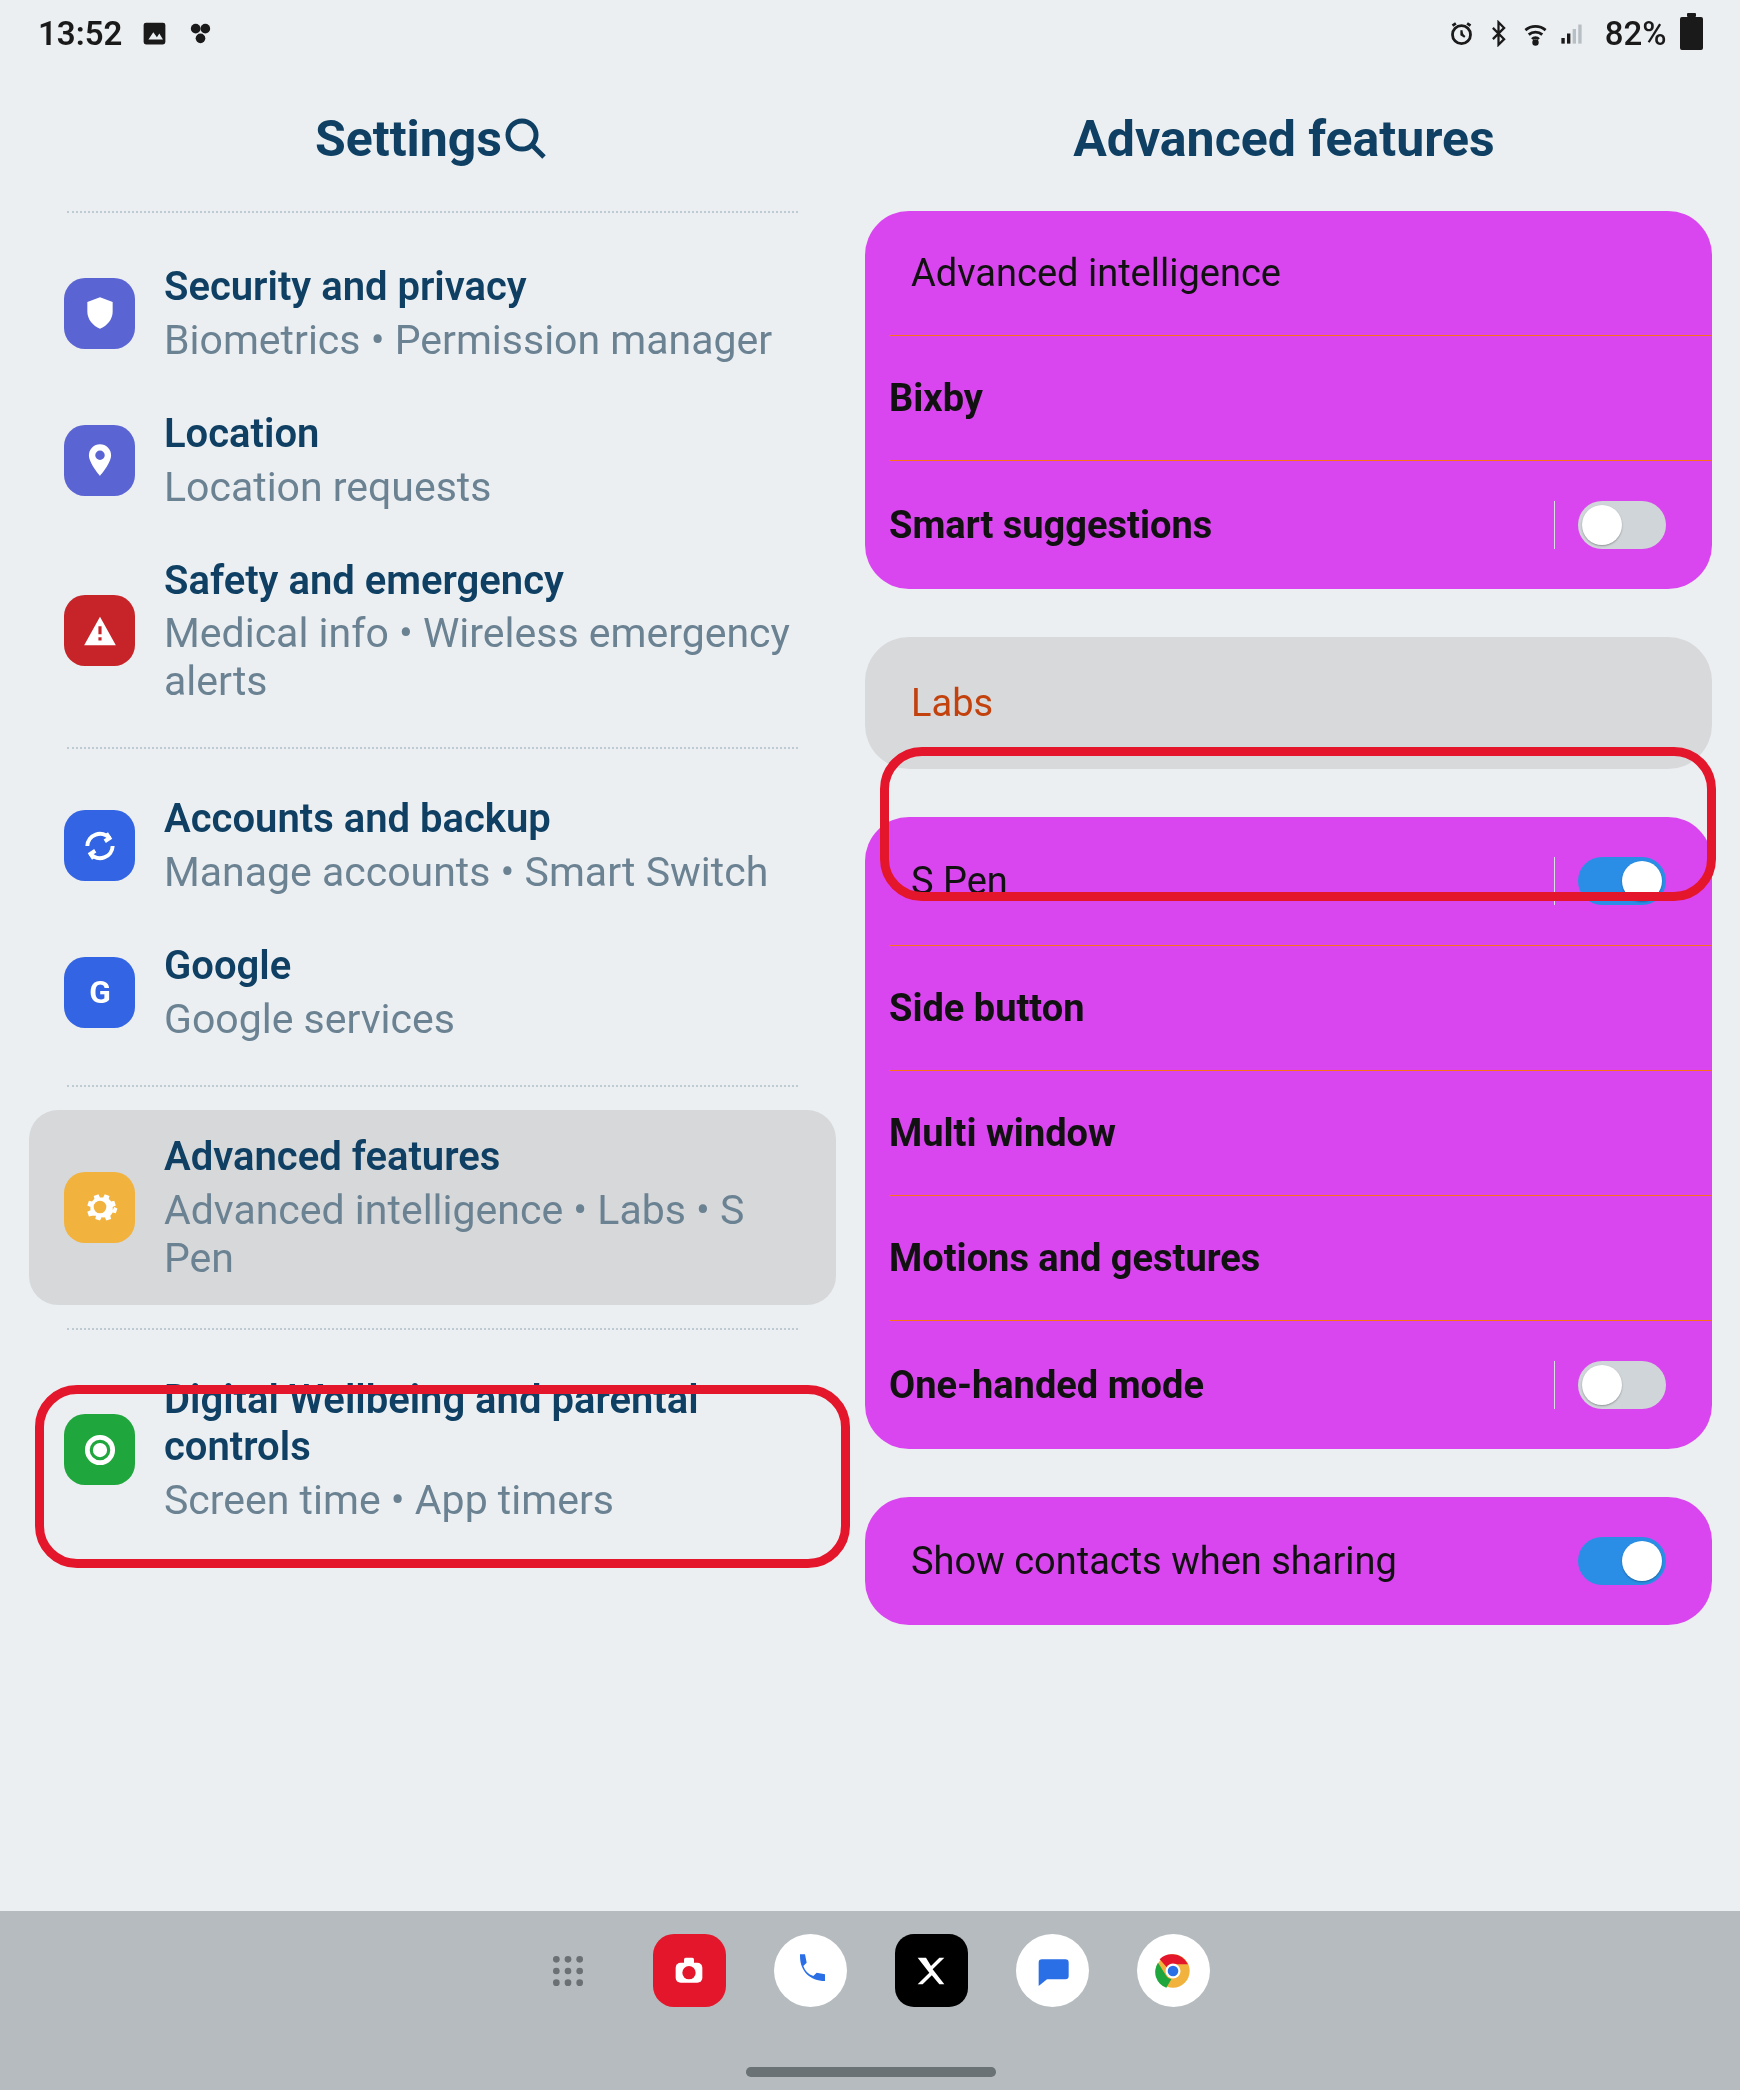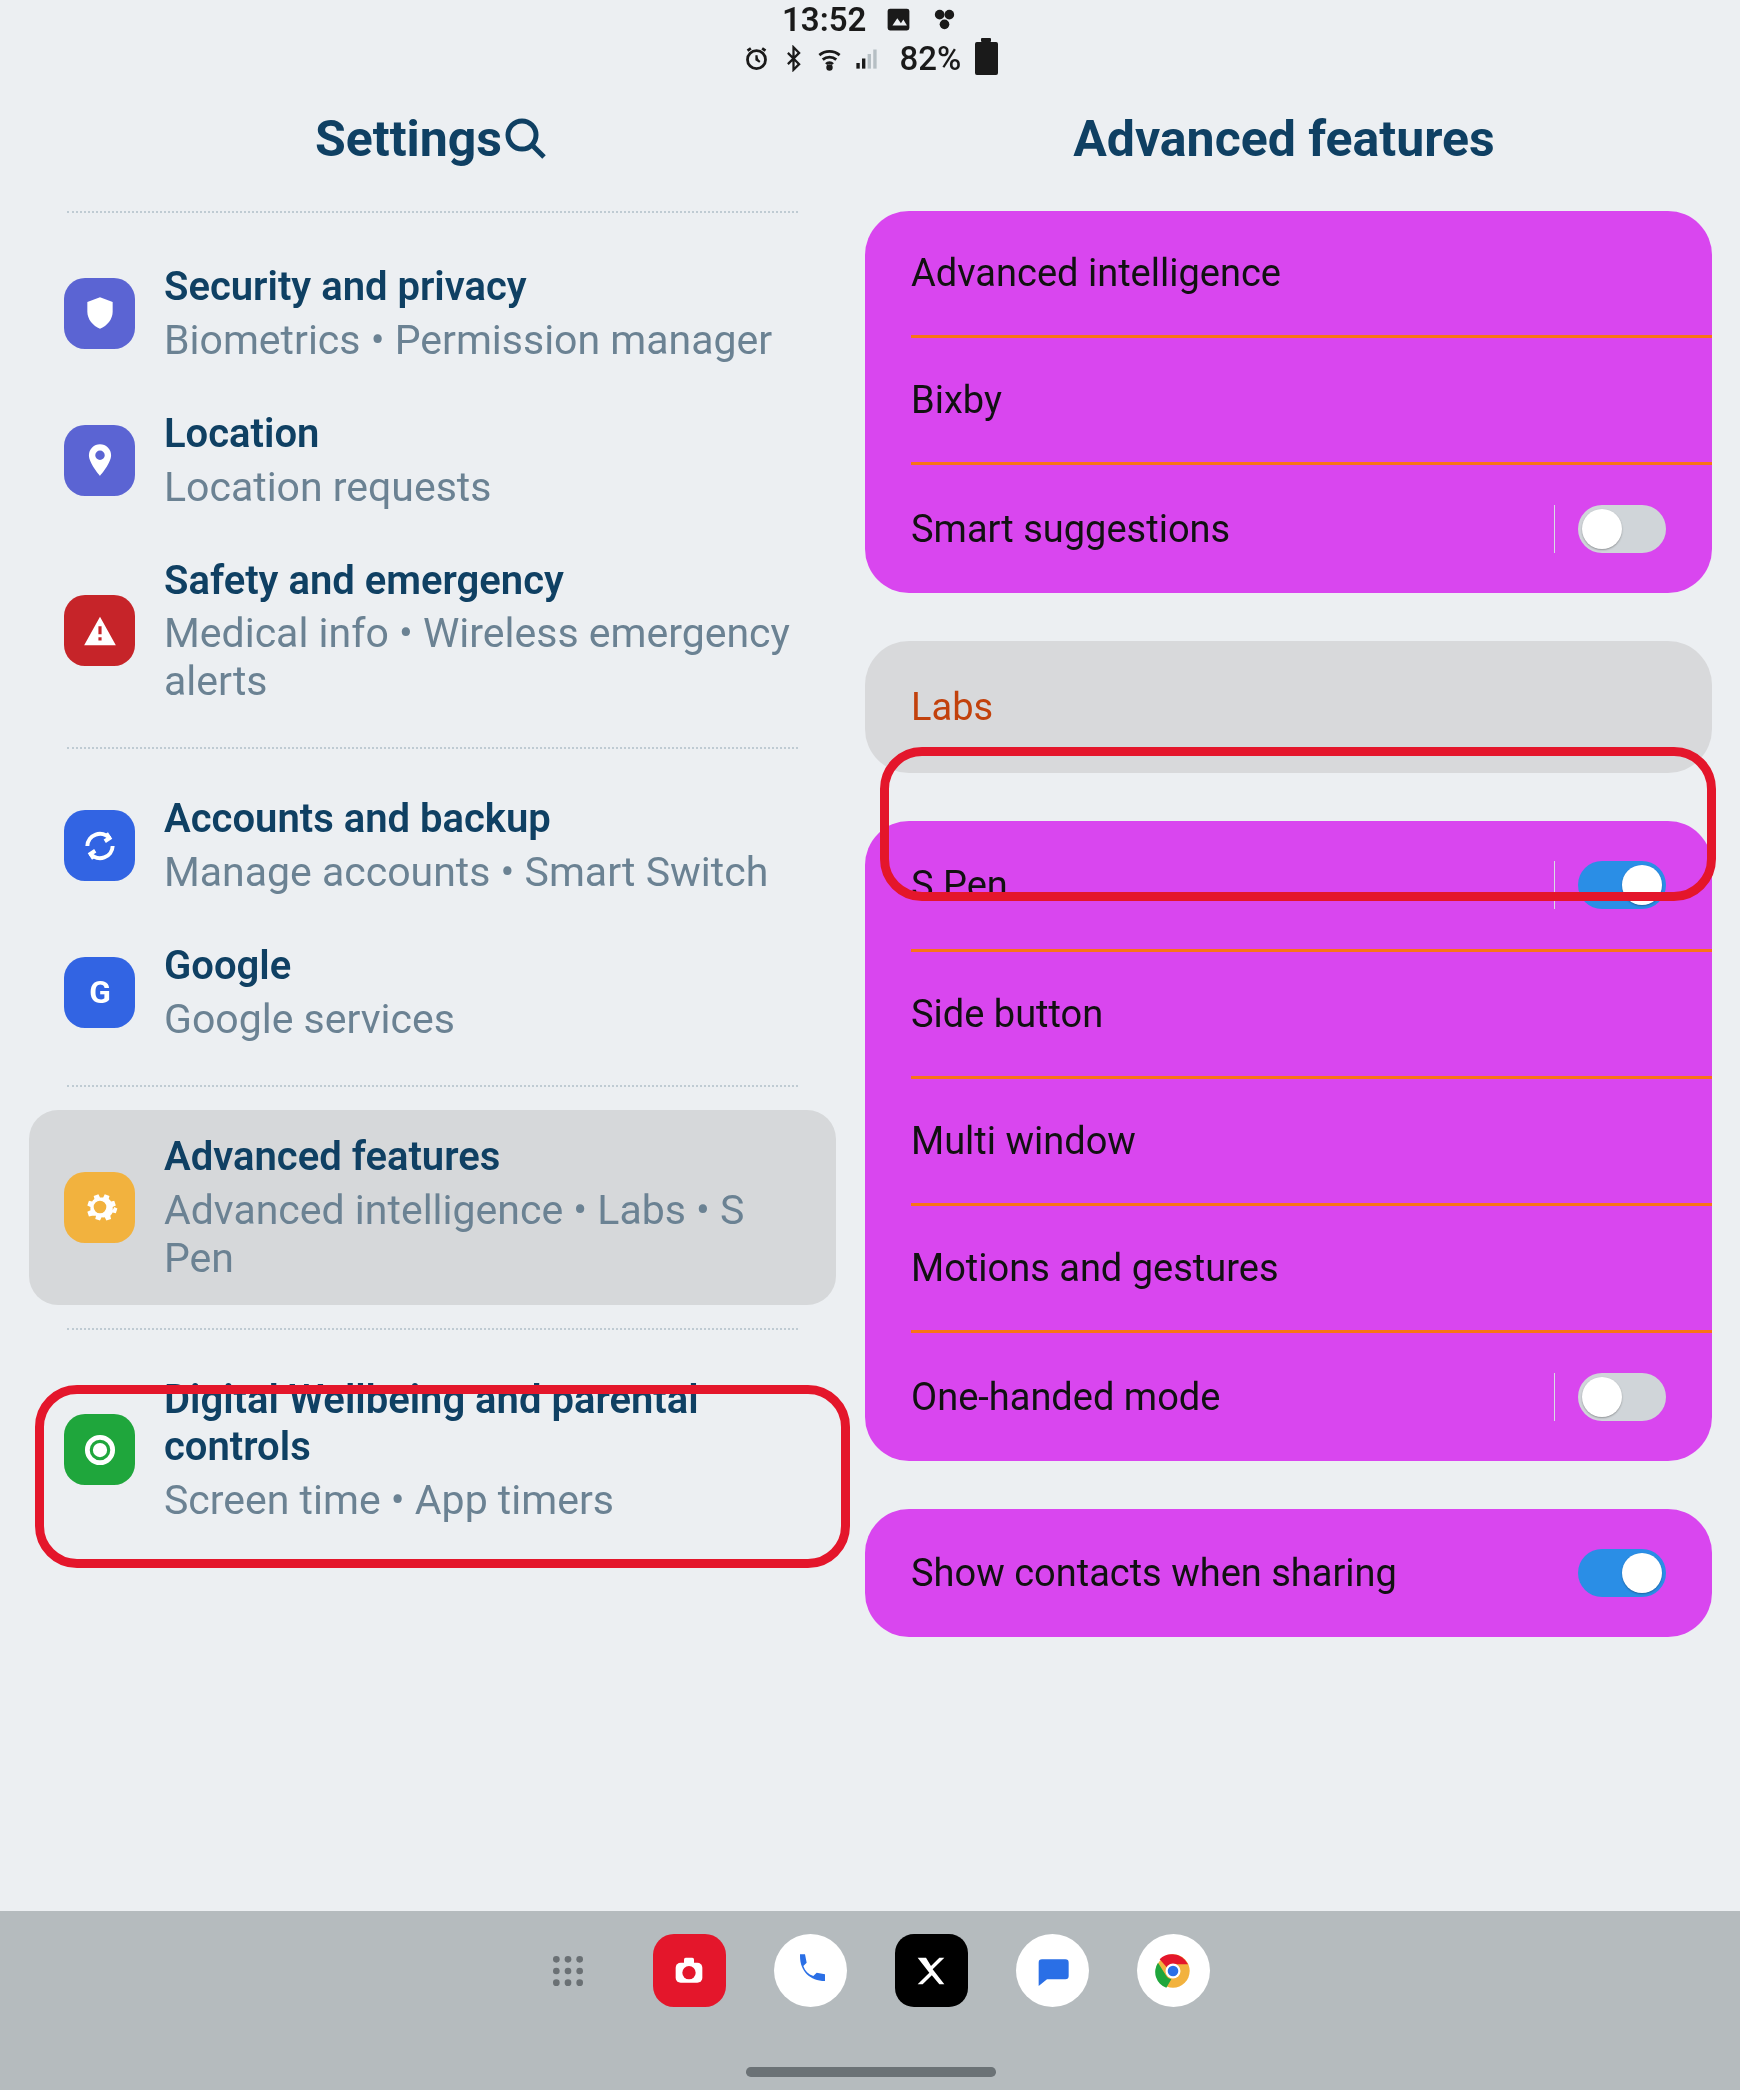--- a/index.html
+++ b/index.html
@@ -14,21 +14,20 @@
   
   .status-bar {
     height: 67px;
     display: flex;
     justify-content: space-between;
     align-items: center;
     padding: 0 38px 0 38px;
     font-size: 33px;
     font-weight: 600;
     color: #1a1a1a;
-    flex-direction: column;
   }
   .status-left { display: flex; align-items: center; gap: 17.3px; }
   .status-left .icon { width: 29px; height: 29px; }
   .status-right { display: flex; align-items: center; gap: 9.6px; }
   .status-right .icon { width: 27px; height: 27px; }
   .battery-pct { font-size: 33px; font-weight: 500; margin-left: 10px; }
   .battery-icon { width: 23px; height: 33px; background:#1a1a1a; border-radius:1.9px; margin-left:3.8px; position:relative;}
   .battery-icon::before { content:""; position:absolute; top:-3.8px; left:6.7px; width:9.6px; height:3.8px; background:#1a1a1a; border-radius:1px;}
 
   
@@ -79,21 +78,21 @@
   .setting-text .title { color:#0f4063; font-size: 40px; font-weight:600; }
   .setting-text .subtitle { color:#6b8293; font-size: 41px; margin-top:5.8px; }
 
   
   .card { background:#d946ef; border-radius: 44px; margin: 0 0 48px 0; overflow:hidden; }
   .card .row {
     display:flex; align-items:center; justify-content:space-between;
     font-size: 38px; color:#111; padding: 40px 46px;
     cursor:pointer;
   }
-  .card .row + .row { border-top:3px solid #f97316; margin-left:46px; padding-left:0; }
+  .card .row + .row { border-top:1px solid #f97316; margin-left:24px; padding-left:0;font-weight:bold; }
   .card .row .label { }
   .row .toggle-wrap { display:flex; align-items:center; }
   .sep-vert { width:1px; height:48px; background:#d8dee3; margin-right:23px; }
 
   
   .toggle {
     width: 88px; height: 48px; border-radius: 24px; position:relative;
     background:#d0d5d9; transition:background .2s;
   }
   .toggle .knob { position:absolute; top:3.8px; left:3.8px; width:40px; height:40px; border-radius:50%; background:#fff; box-shadow:0 1px 1.9px rgba(0,0,0,.3); transition:left .2s; }

